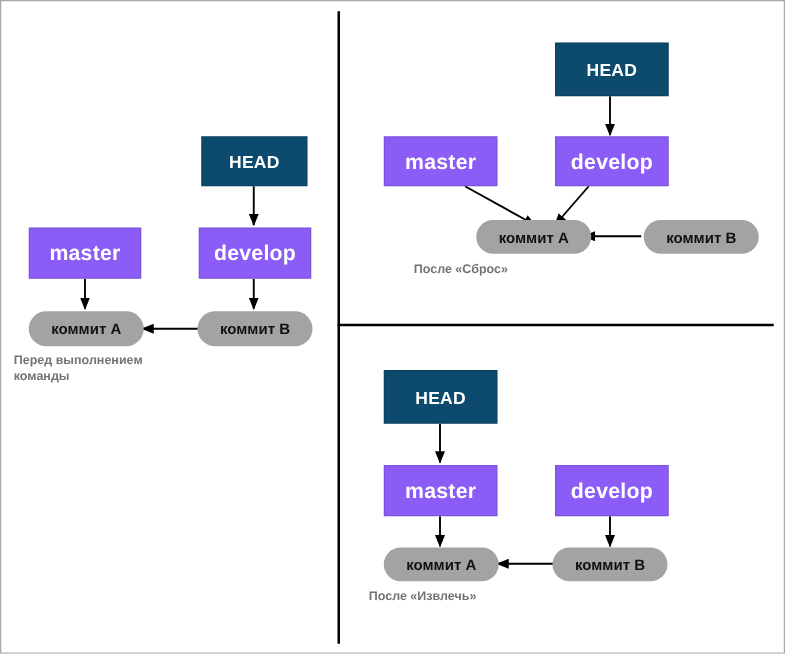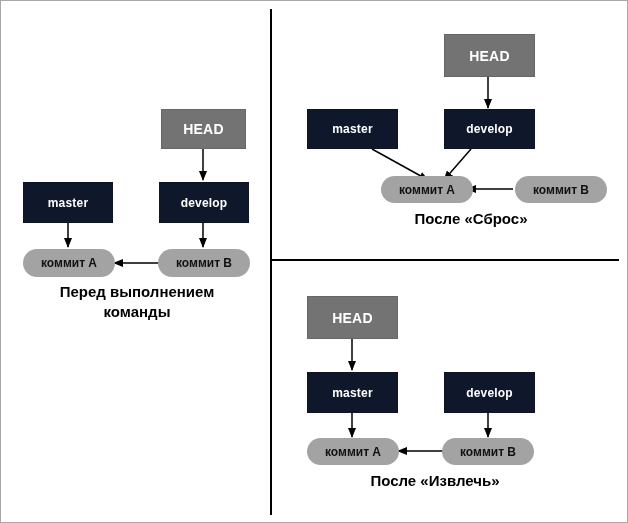--- a/index.html
+++ b/index.html
@@ -25,43 +25,42 @@
     box-sizing:border-box;
     display:flex;
     align-items:center;
     justify-content:center;
     color:#ffffff;
     font-weight:bold;
     letter-spacing:.2px;
     line-height:1;
     border:1px solid rgba(0,0,0,.10);
   }
-  .node.head{background:#737373;font-size:14px;}
-  .node.branch{background:#0f172a;font-size:12px;}
+  .node.head{background:#0c4a6e;font-size:14px;}
+  .node.branch{background:#8b5cf6;font-size:17px;}
 
   .commit{
     position:absolute;
     box-sizing:border-box;
     display:flex;
     align-items:center;
     justify-content:center;
     background:#a3a3a3;
     color:#111111;
     font-size:12px;
     font-weight:bold;
     border-radius:16px;
     line-height:1;
   }
 
   .caption{
     position:absolute;
-    color:#000000;
+    color:#737373;
     font-weight:bold;
-    font-size:15px;
-    text-align:center;
+    font-size:10px;
     line-height:1.3;
     white-space:pre-line;
   }
 
   svg.arrows{
     position:absolute;
     left:0;top:0;
     width:628px;height:523px;
     pointer-events:none;
     overflow:visible;

